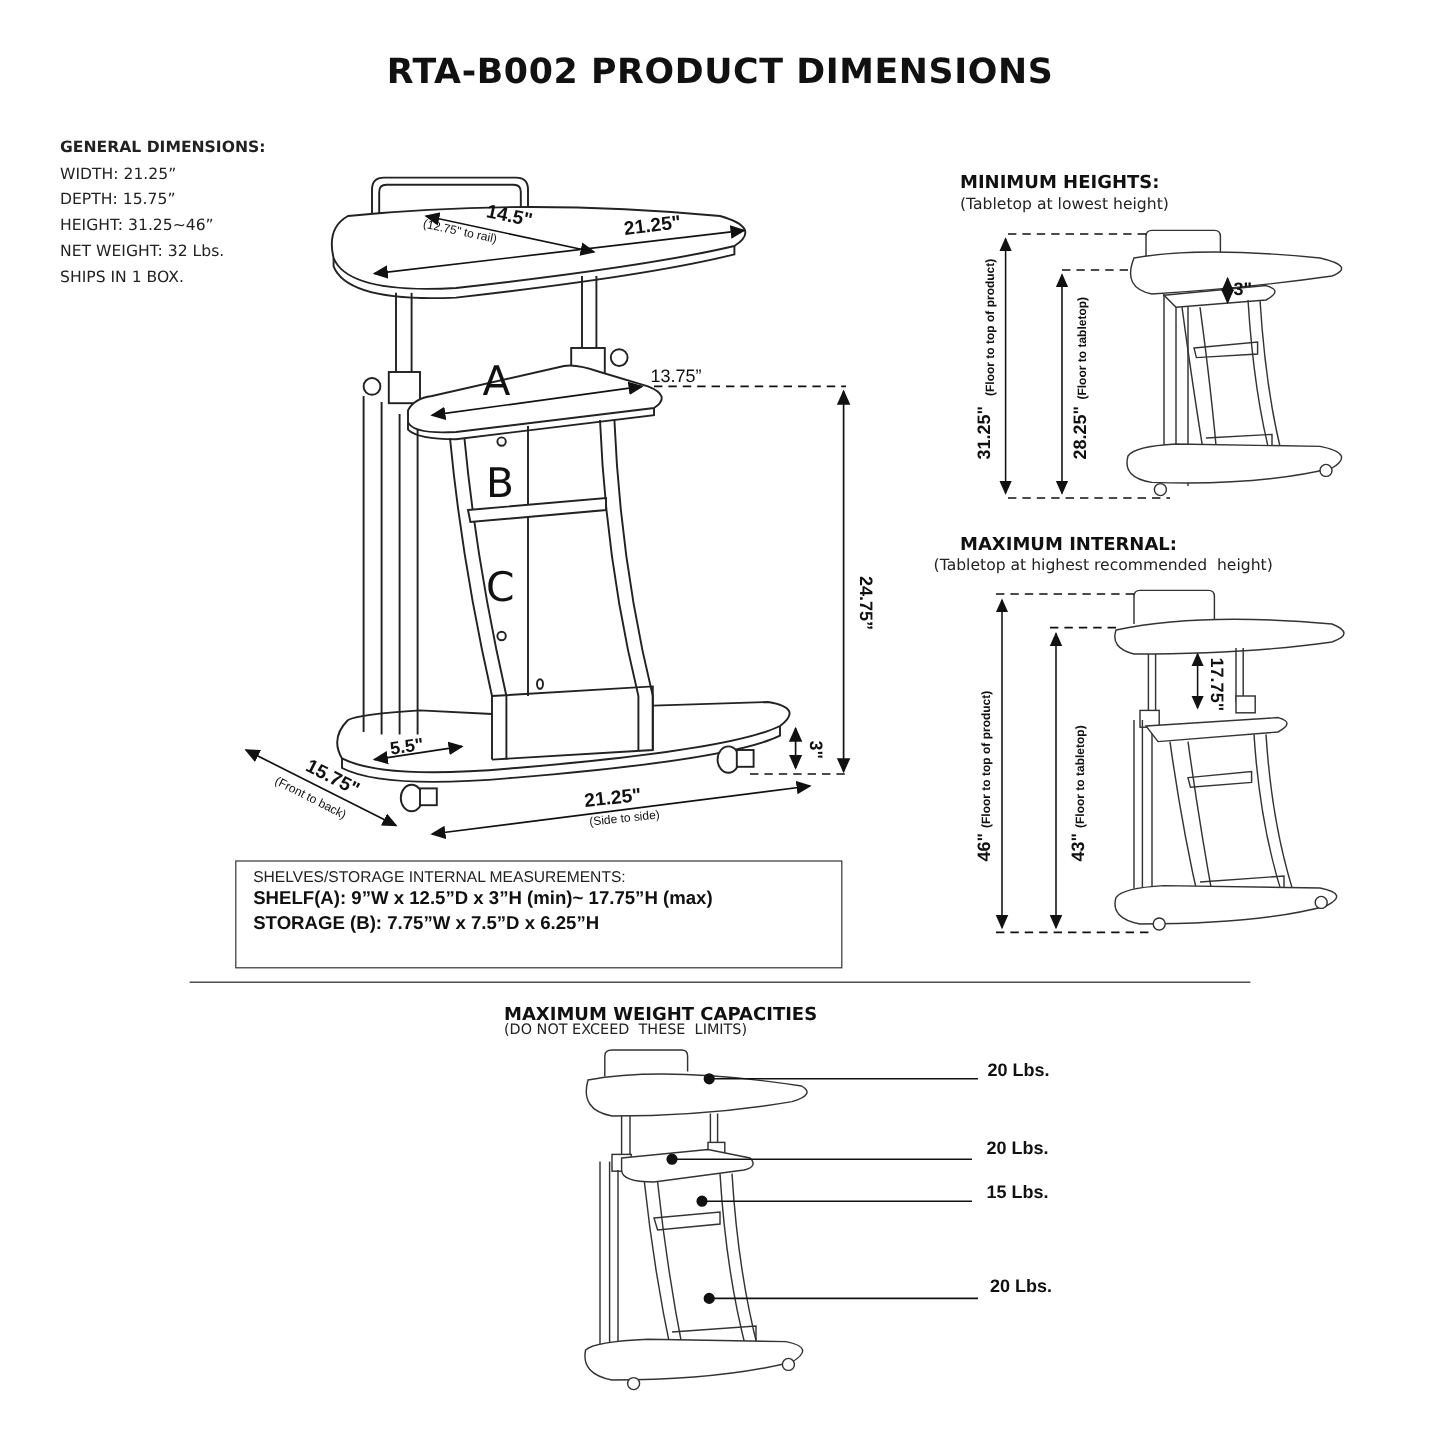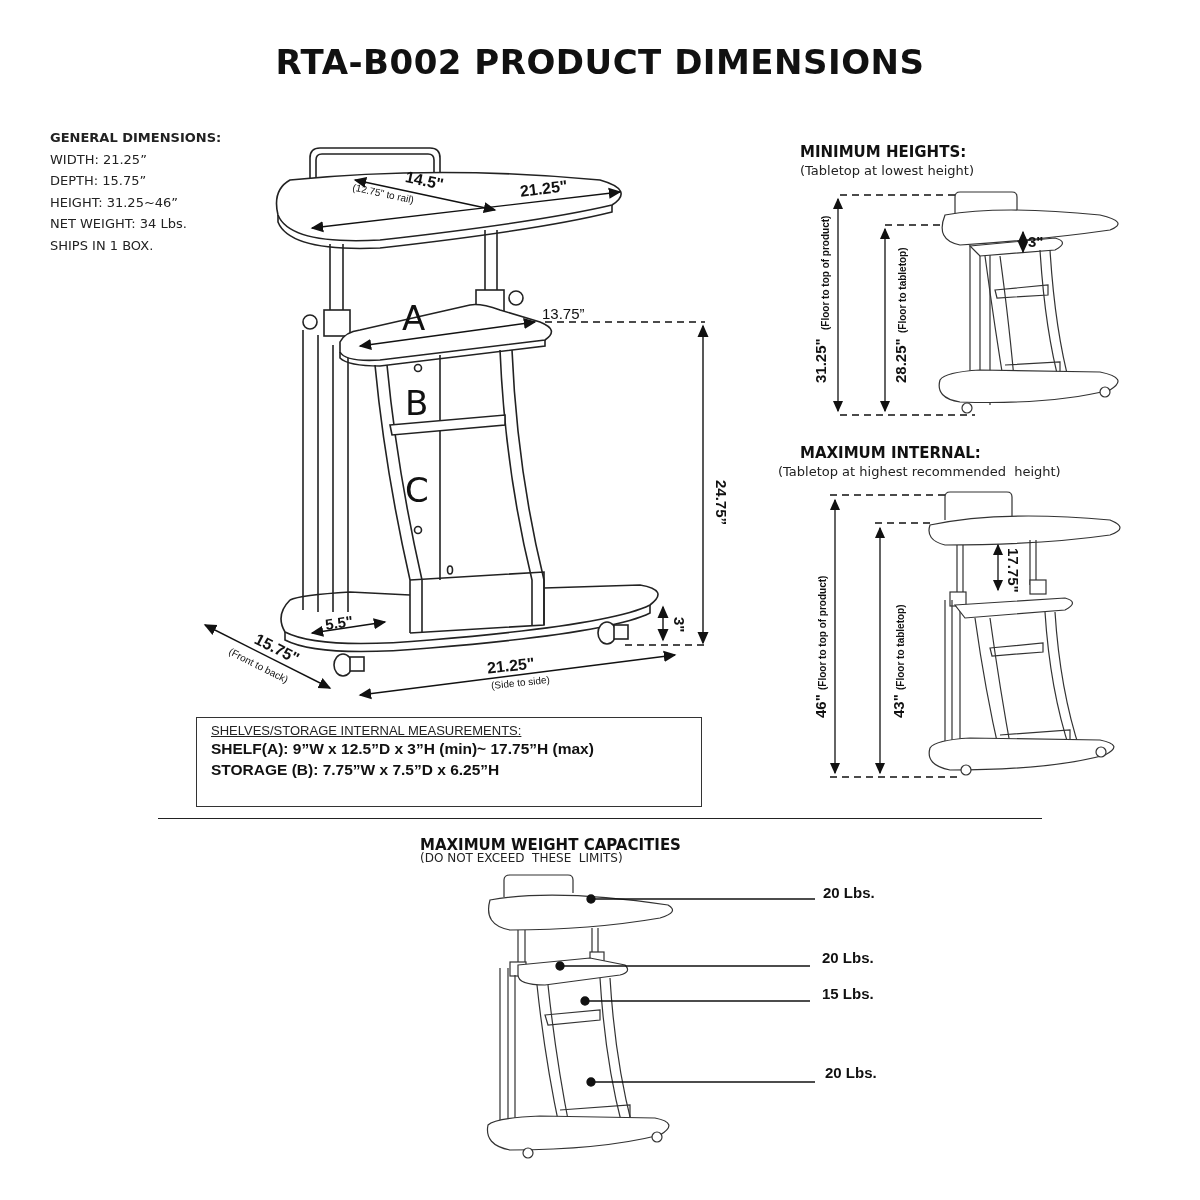--- a/index.html
+++ b/index.html
@@ -1,42 +1,42 @@
 <!DOCTYPE html>
 <html><head>
 <meta charset="utf-8">
 <style>
   html,body{margin:0;padding:0;background:#fff;}
   body{width:1200px;height:1200px;position:relative;overflow:hidden;font-family:"DejaVu Sans",sans-serif;color:#111;}
   .abs{position:absolute;}
-  .title{left:0;width:1200px;top:42px;text-align:center;font-size:34px;font-weight:bold;letter-spacing:0.5px;font-family:"DejaVu Sans",sans-serif;}
-  .gen{left:50px;top:113px;font-size:13px;line-height:21.5px;color:#222;margin-top:14px;}
+  .title{left:0;width:1200px;top:42px;text-align:center;font-size:29px;font-weight:bold;letter-spacing:0.5px;font-family:"DejaVu Sans",sans-serif;}
+  .gen{left:50px;top:113px;font-size:13px;line-height:21.5px;color:#222;}
   .gen .h{font-weight:bold;}
   .sec-h{font-size:15px;font-weight:bold;text-align:left;}
   .sec-sub{font-size:13px;color:#222;}
   .lbl{font-family:"Liberation Sans",sans-serif;font-weight:bold;font-size:15px;}
   .small{font-family:"Liberation Sans",sans-serif;font-size:10px;}
   .spec{left:196px;top:717px;width:506px;height:90px;border:1.5px solid #333;box-sizing:border-box;padding:5px 0 0 14px;font-family:"Liberation Sans",sans-serif;}
-  .spec .h{font-size:13px;text-decoration:underline;color:#222;}
+  .spec .h{font-size:13px;color:#222;}
   .spec .r{font-size:15.5px;font-weight:bold;line-height:21px;}
   .rule{left:158px;top:818px;width:884px;height:0;border-top:1.5px solid #222;}
   .wt{font-family:"Liberation Sans",sans-serif;font-weight:bold;font-size:15px;}
   svg{position:absolute;left:0;top:0;}
 </style>
 </head>
 <body>
 
 <div class="abs title">RTA-B002 PRODUCT DIMENSIONS</div>
 
 <div class="abs gen">
   <div class="h">GENERAL DIMENSIONS:</div>
   <div>WIDTH: 21.25”</div>
   <div>DEPTH: 15.75”</div>
   <div>HEIGHT: 31.25~46”</div>
-  <div>NET WEIGHT: 34 Lbs.</div>
+  <div>NET WEIGHT: 32 Lbs.</div>
   <div>SHIPS IN 1 BOX.</div>
 </div>
 
 <svg width="1200" height="1200">
   <defs>
     <marker id="ah" markerWidth="10" markerHeight="10" refX="8" refY="5" orient="auto-start-reverse">
       <path d="M0,1 L9,5 L0,9 z" fill="#111"></path>
     </marker>
   </defs>
 

